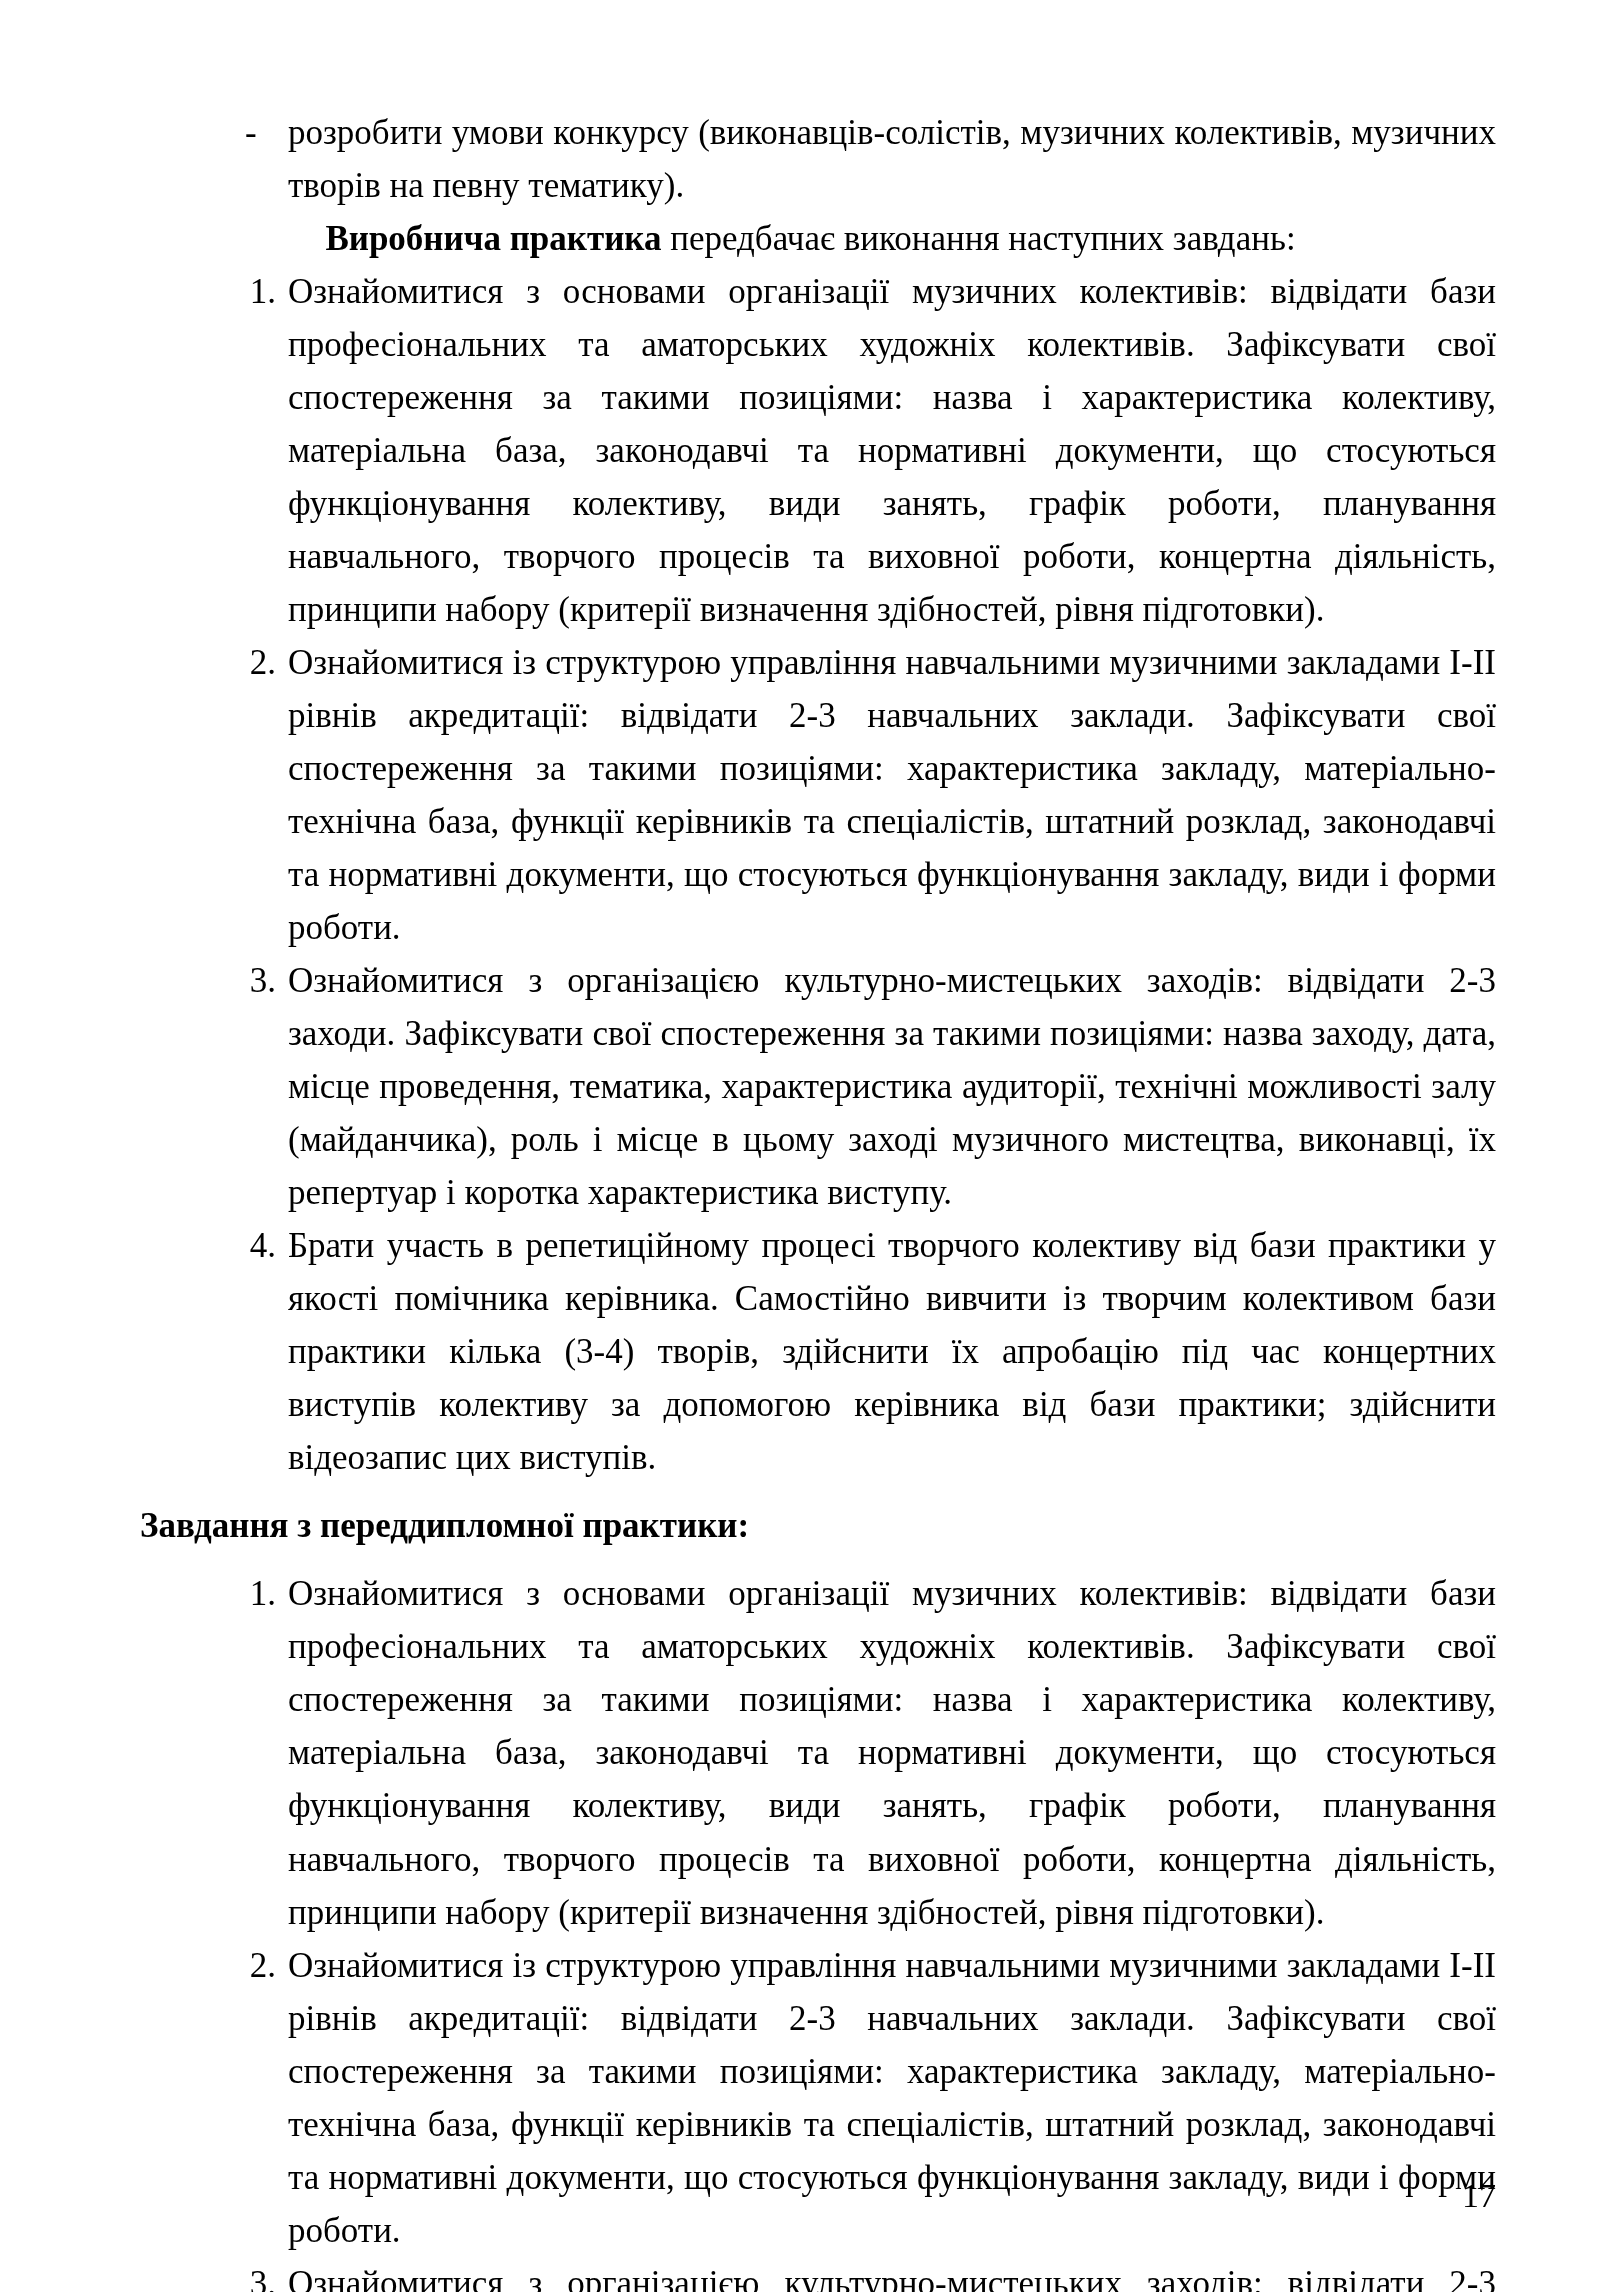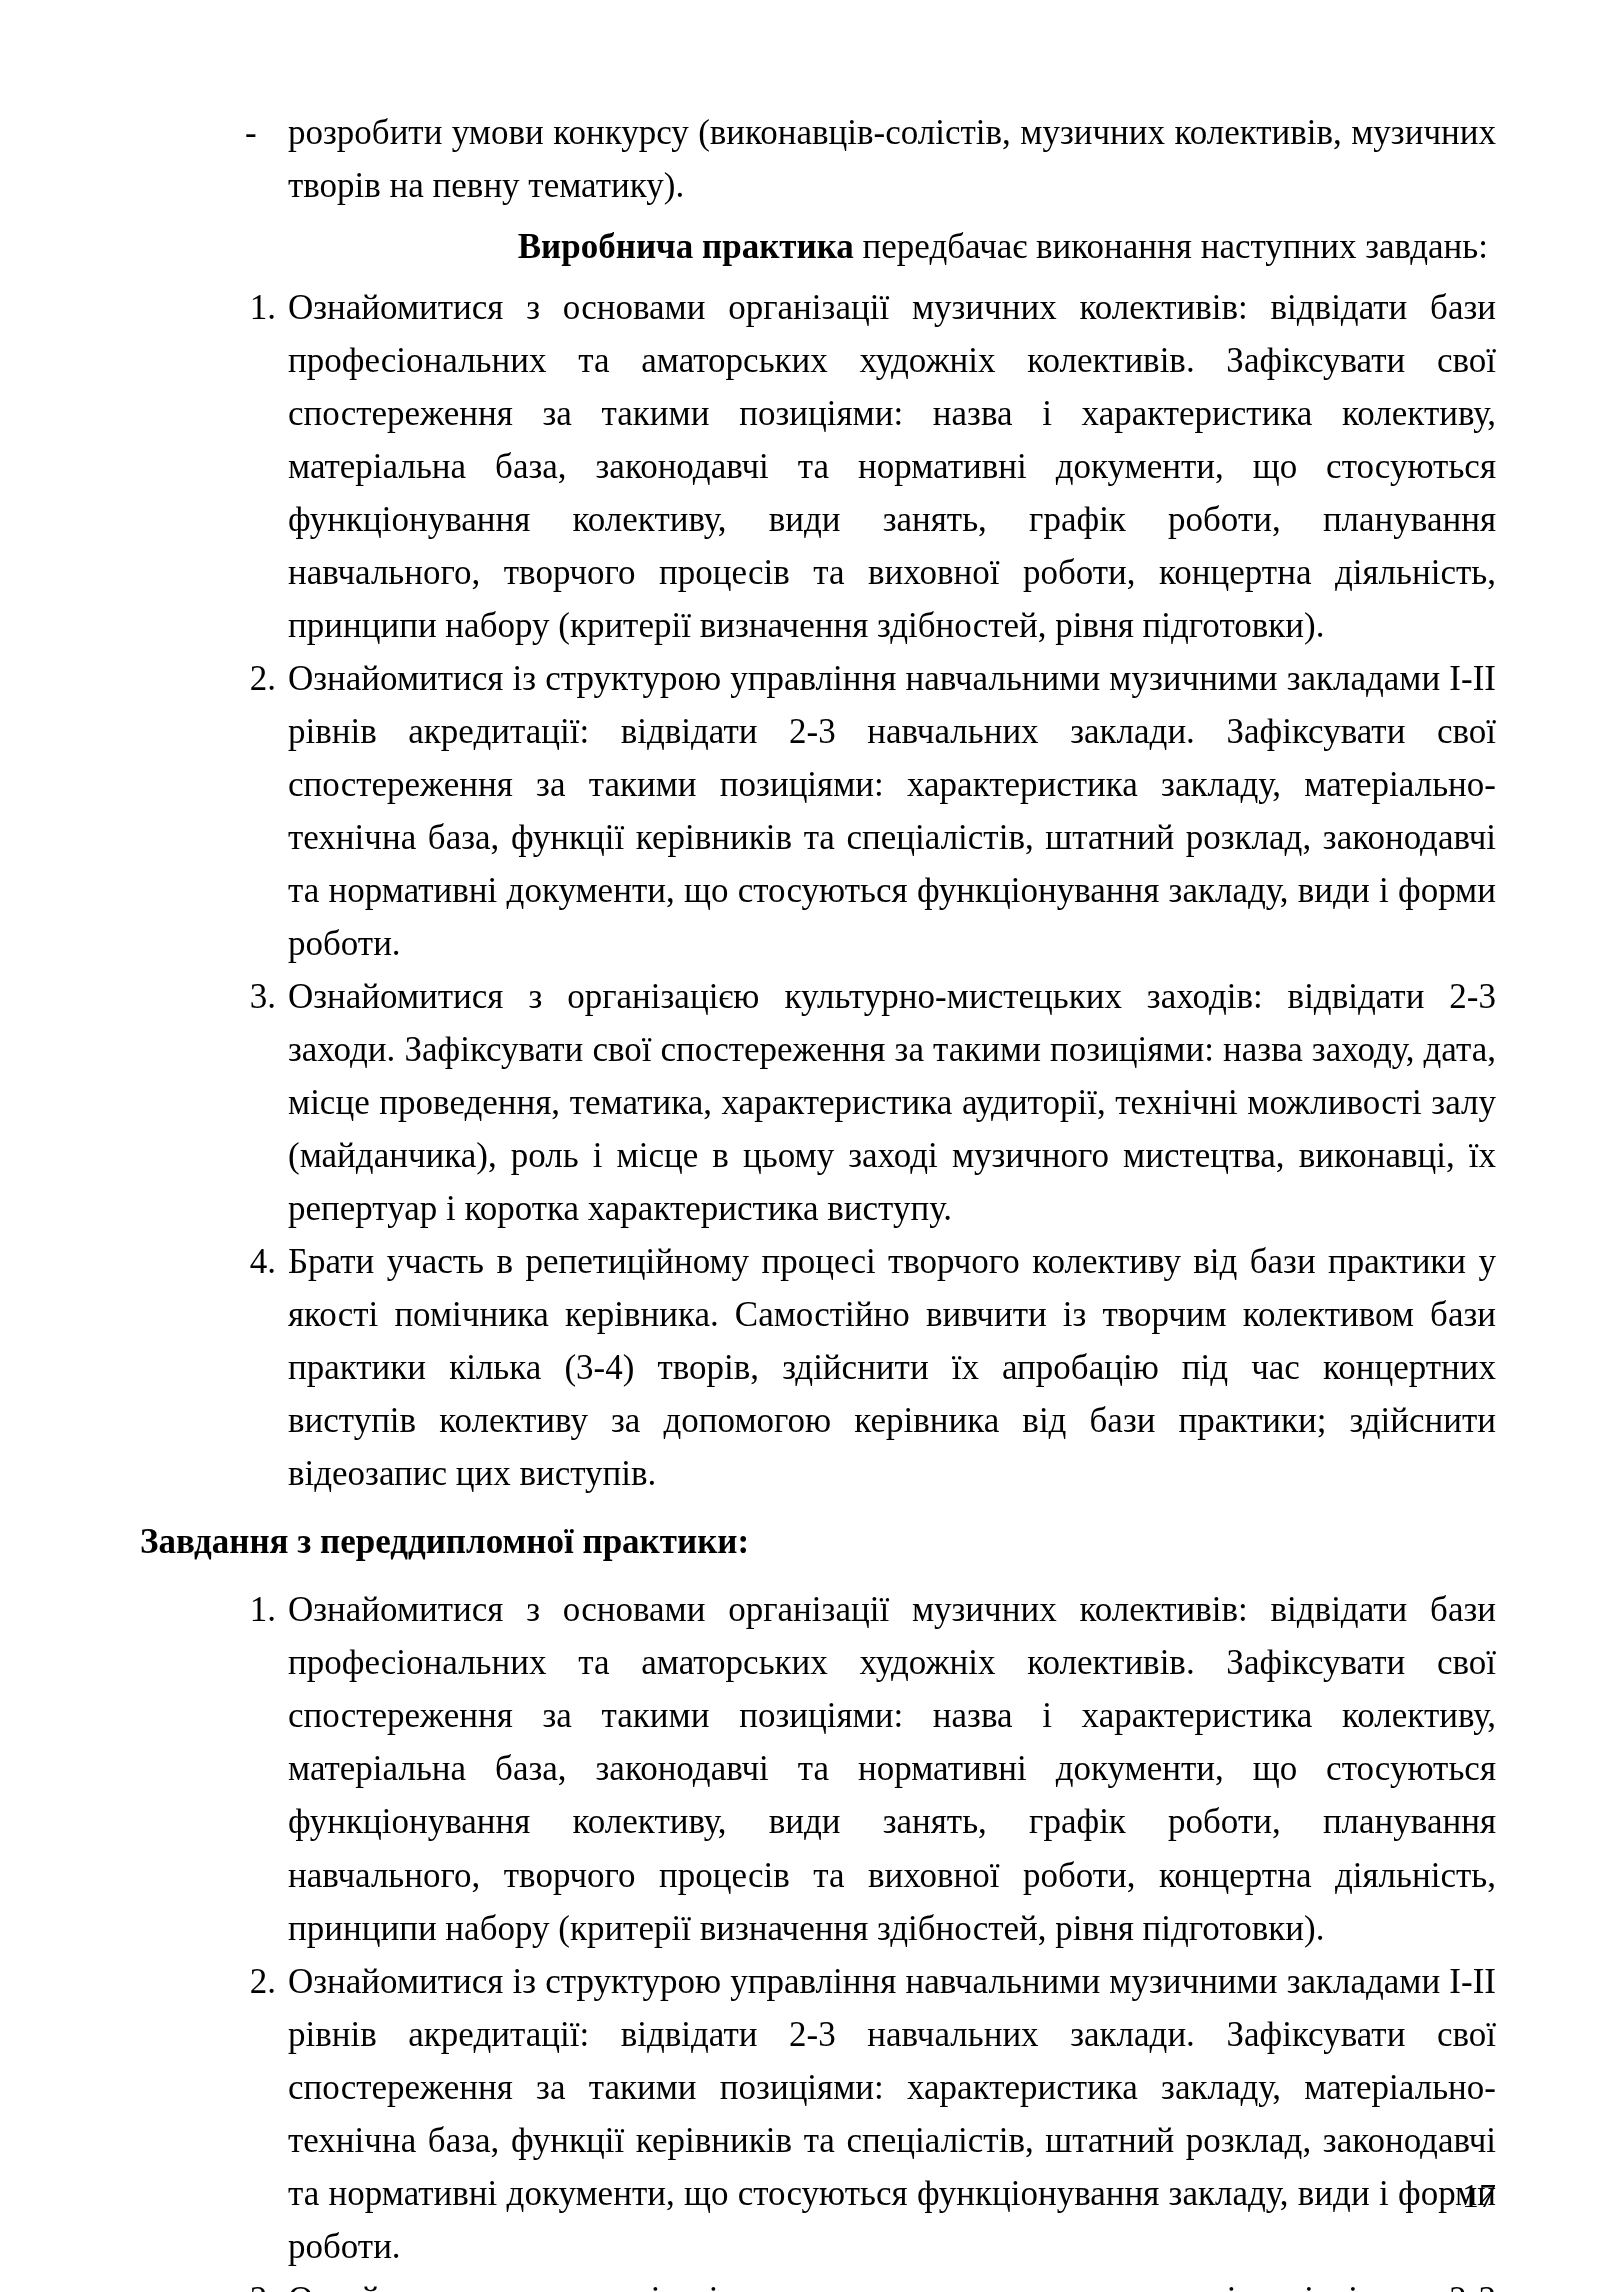--- a/index.html
+++ b/index.html
@@ -42,22 +42,22 @@
   .dash-item .marker {
     position: absolute;
     left: 120px;
     top: 0;
     width: 29px;
     text-align: left;
   }
 
   
   .section-heading {
-    margin: 8px;
-    text-align: right;
+    margin: 0;
+    text-align: center;
   }
   .section-heading .bold {
     font-weight: bold;
   }
   .heading-standalone {
     margin: 15px;
     text-align: left;
     font-weight: bold;
   }
 

